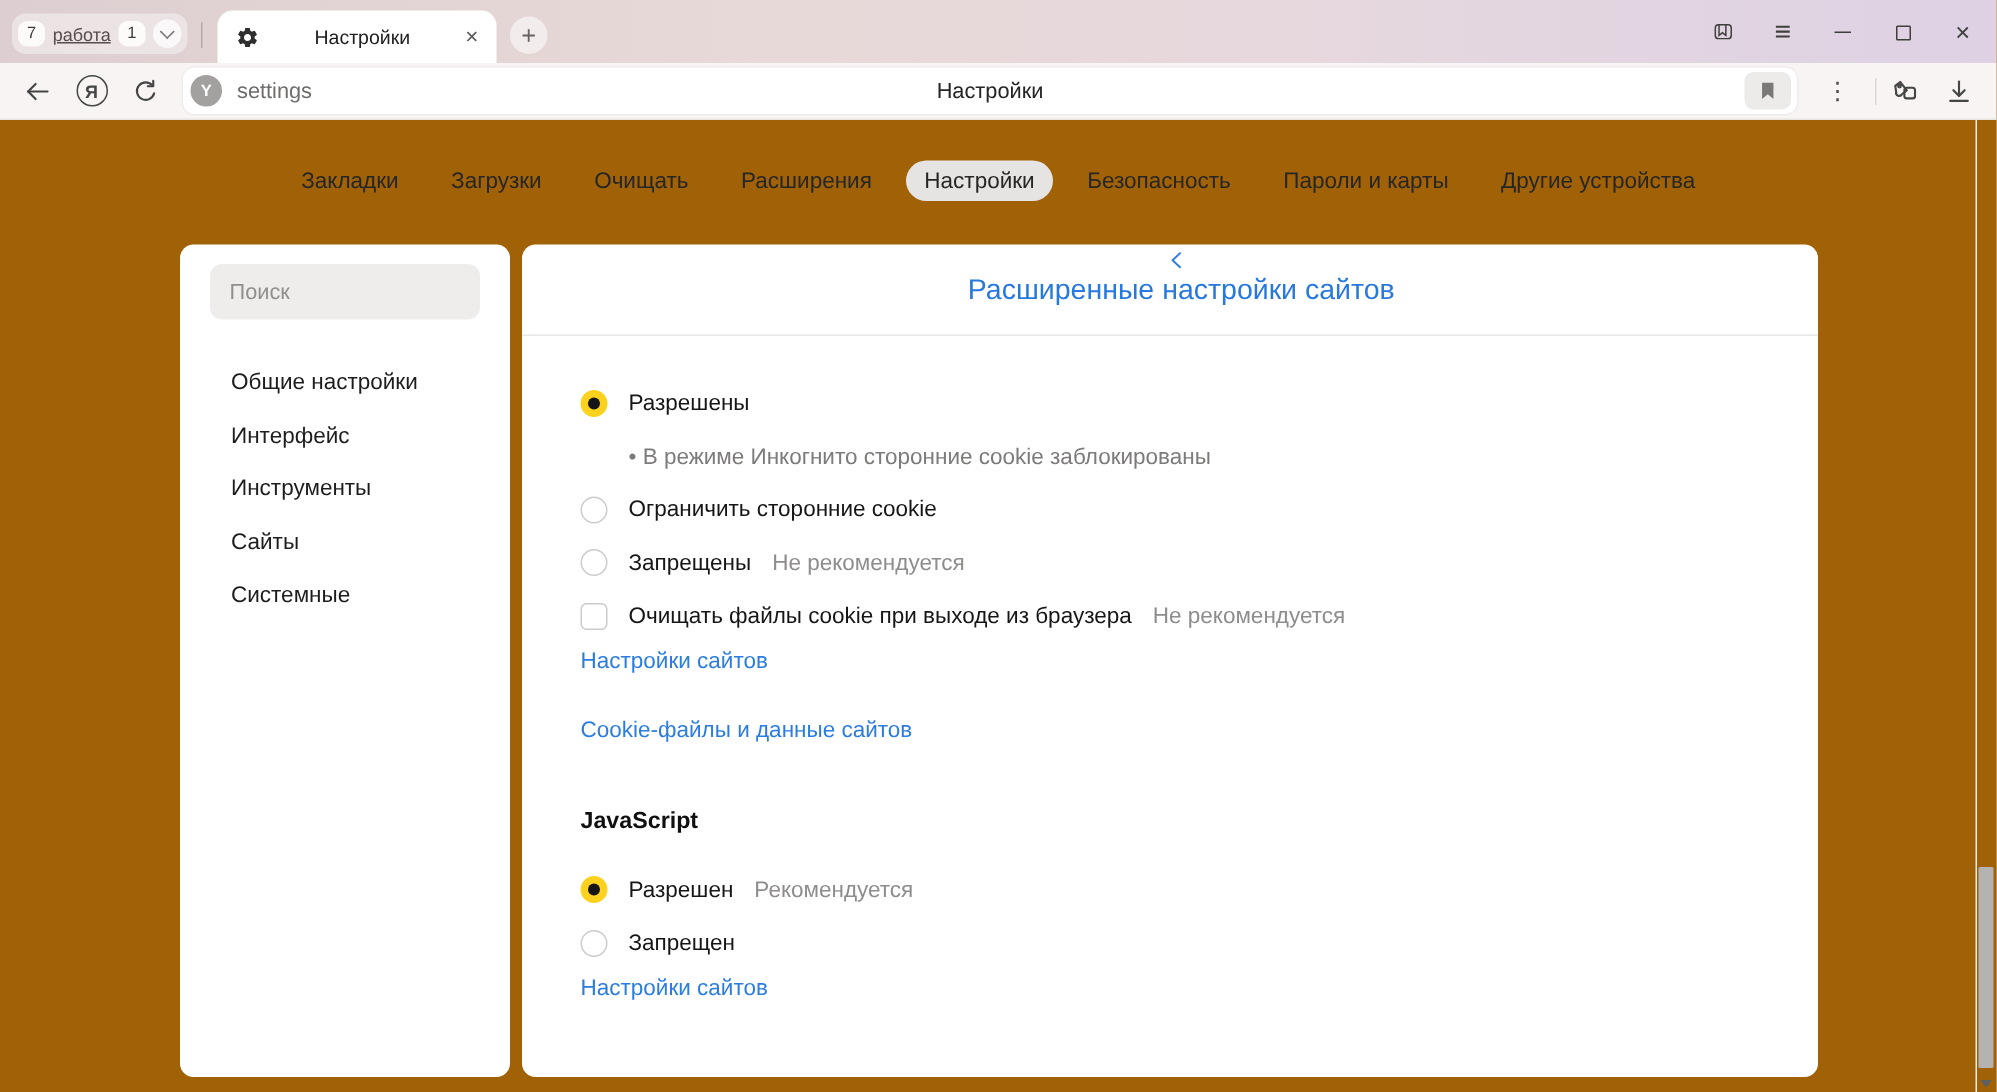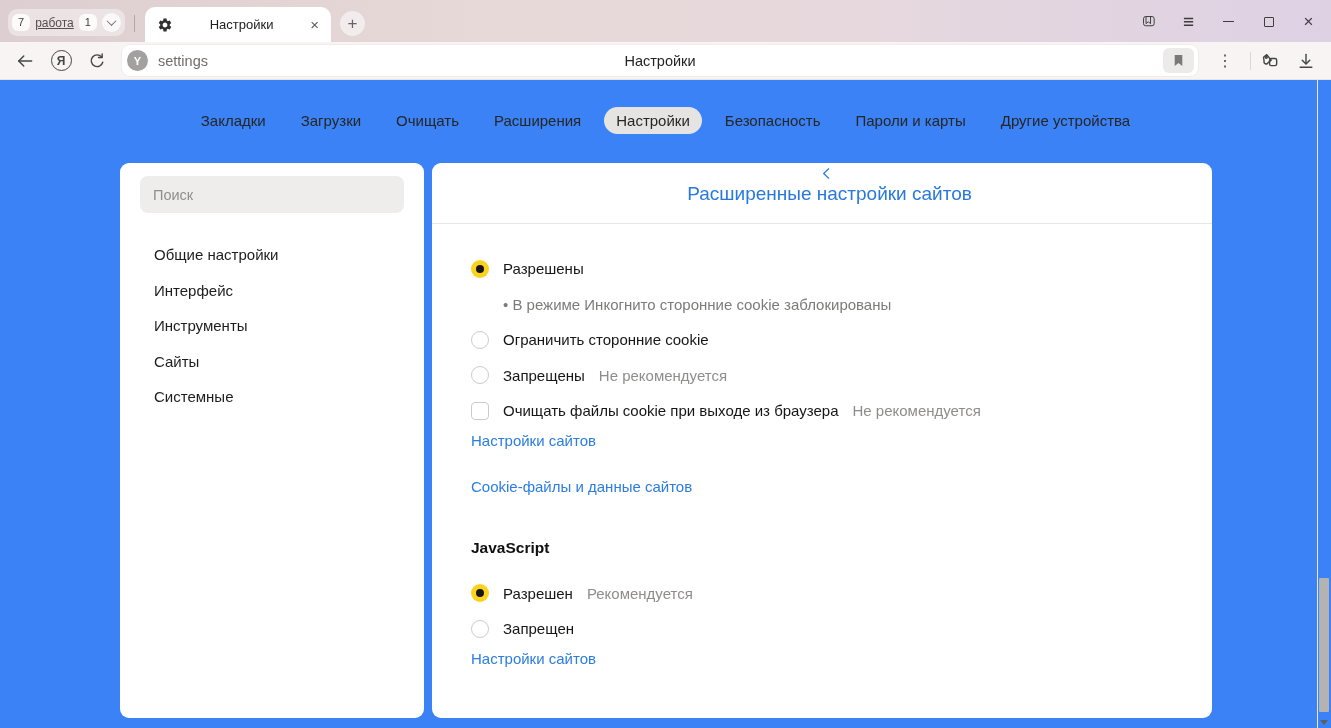--- a/index.html
+++ b/index.html
@@ -62,29 +62,29 @@
   .url-text { font-size:14.5px; color:#6f6d6b; margin-left:10px; }
   .omni-title { position:absolute; left:0; right:0; text-align:center; font-size:14.5px; color:#242424; pointer-events:none; }
   .bookmark-btn { margin-left:auto; width:31px; height:25px; border-radius:6px; background:#edebe9;
     display:flex; align-items:center; justify-content:center; position:relative; }
   .bookmark-btn svg { width:13px; height:13px; fill:#7b7977; display:block; }
   .tb-right { display:flex; align-items:center; }
   .kebab { width:18px; text-align:center; font-size:16px; color:#4d4d4d; margin:0 8px; }
   .tb-sep { width:1px; height:18px; background:#dbd8d6; margin:0 8px; }
 
   
-  .content { position:relative; height:648px; background:#3b82f6; }
+  .content { position:relative; height:648px; background:#a16207; }
 
   .nav-tabs { display:flex; justify-content:center; align-items:center; gap:11px; padding-top:27px; }
   .nav-tab { font-size:15px; color:#262626; padding:5px 12px; border-radius:15px; white-space:nowrap; }
   .nav-tab.active { background:#e6e4e2; }
 
   .cards { position:absolute; left:120px; top:83px; bottom:10px; right:119px; display:flex; gap:8px; }
   .card { background:#ffffff; border-radius:9px; }
-  .sidebar-card { width:304px; flex:none; padding:13px 20px 0; }
+  .sidebar-card { width:220px; flex:none; padding:13px 20px 0; }
   .search-box { height:37px; background:#efedec; border-radius:8px; width:100%; border:none;
     font-family:"Liberation Sans",sans-serif; font-size:14.5px; color:#3a3a3a; padding:0 13px; outline:none; }
   .search-box::placeholder { color:#908f8d; }
   .side-list { margin-top:24px; }
   .side-item { height:35.5px; display:flex; align-items:center; padding-left:14px; font-size:15px; color:#1d1d1d; }
 
   .main-card { flex:1; overflow:hidden; }
   .main-header { height:61px; display:flex; align-items:center; padding-left:15px; border-bottom:1px solid #e9e7e5;flex-direction:column; }
   .back-chevron { width:20px; height:20px; display:flex; align-items:center; justify-content:center; margin-right:6px; }
   .back-chevron svg { width:15px; height:15px; stroke:#2b7de0; fill:none; stroke-width:2; stroke-linecap:round; stroke-linejoin:round; display:block; }

